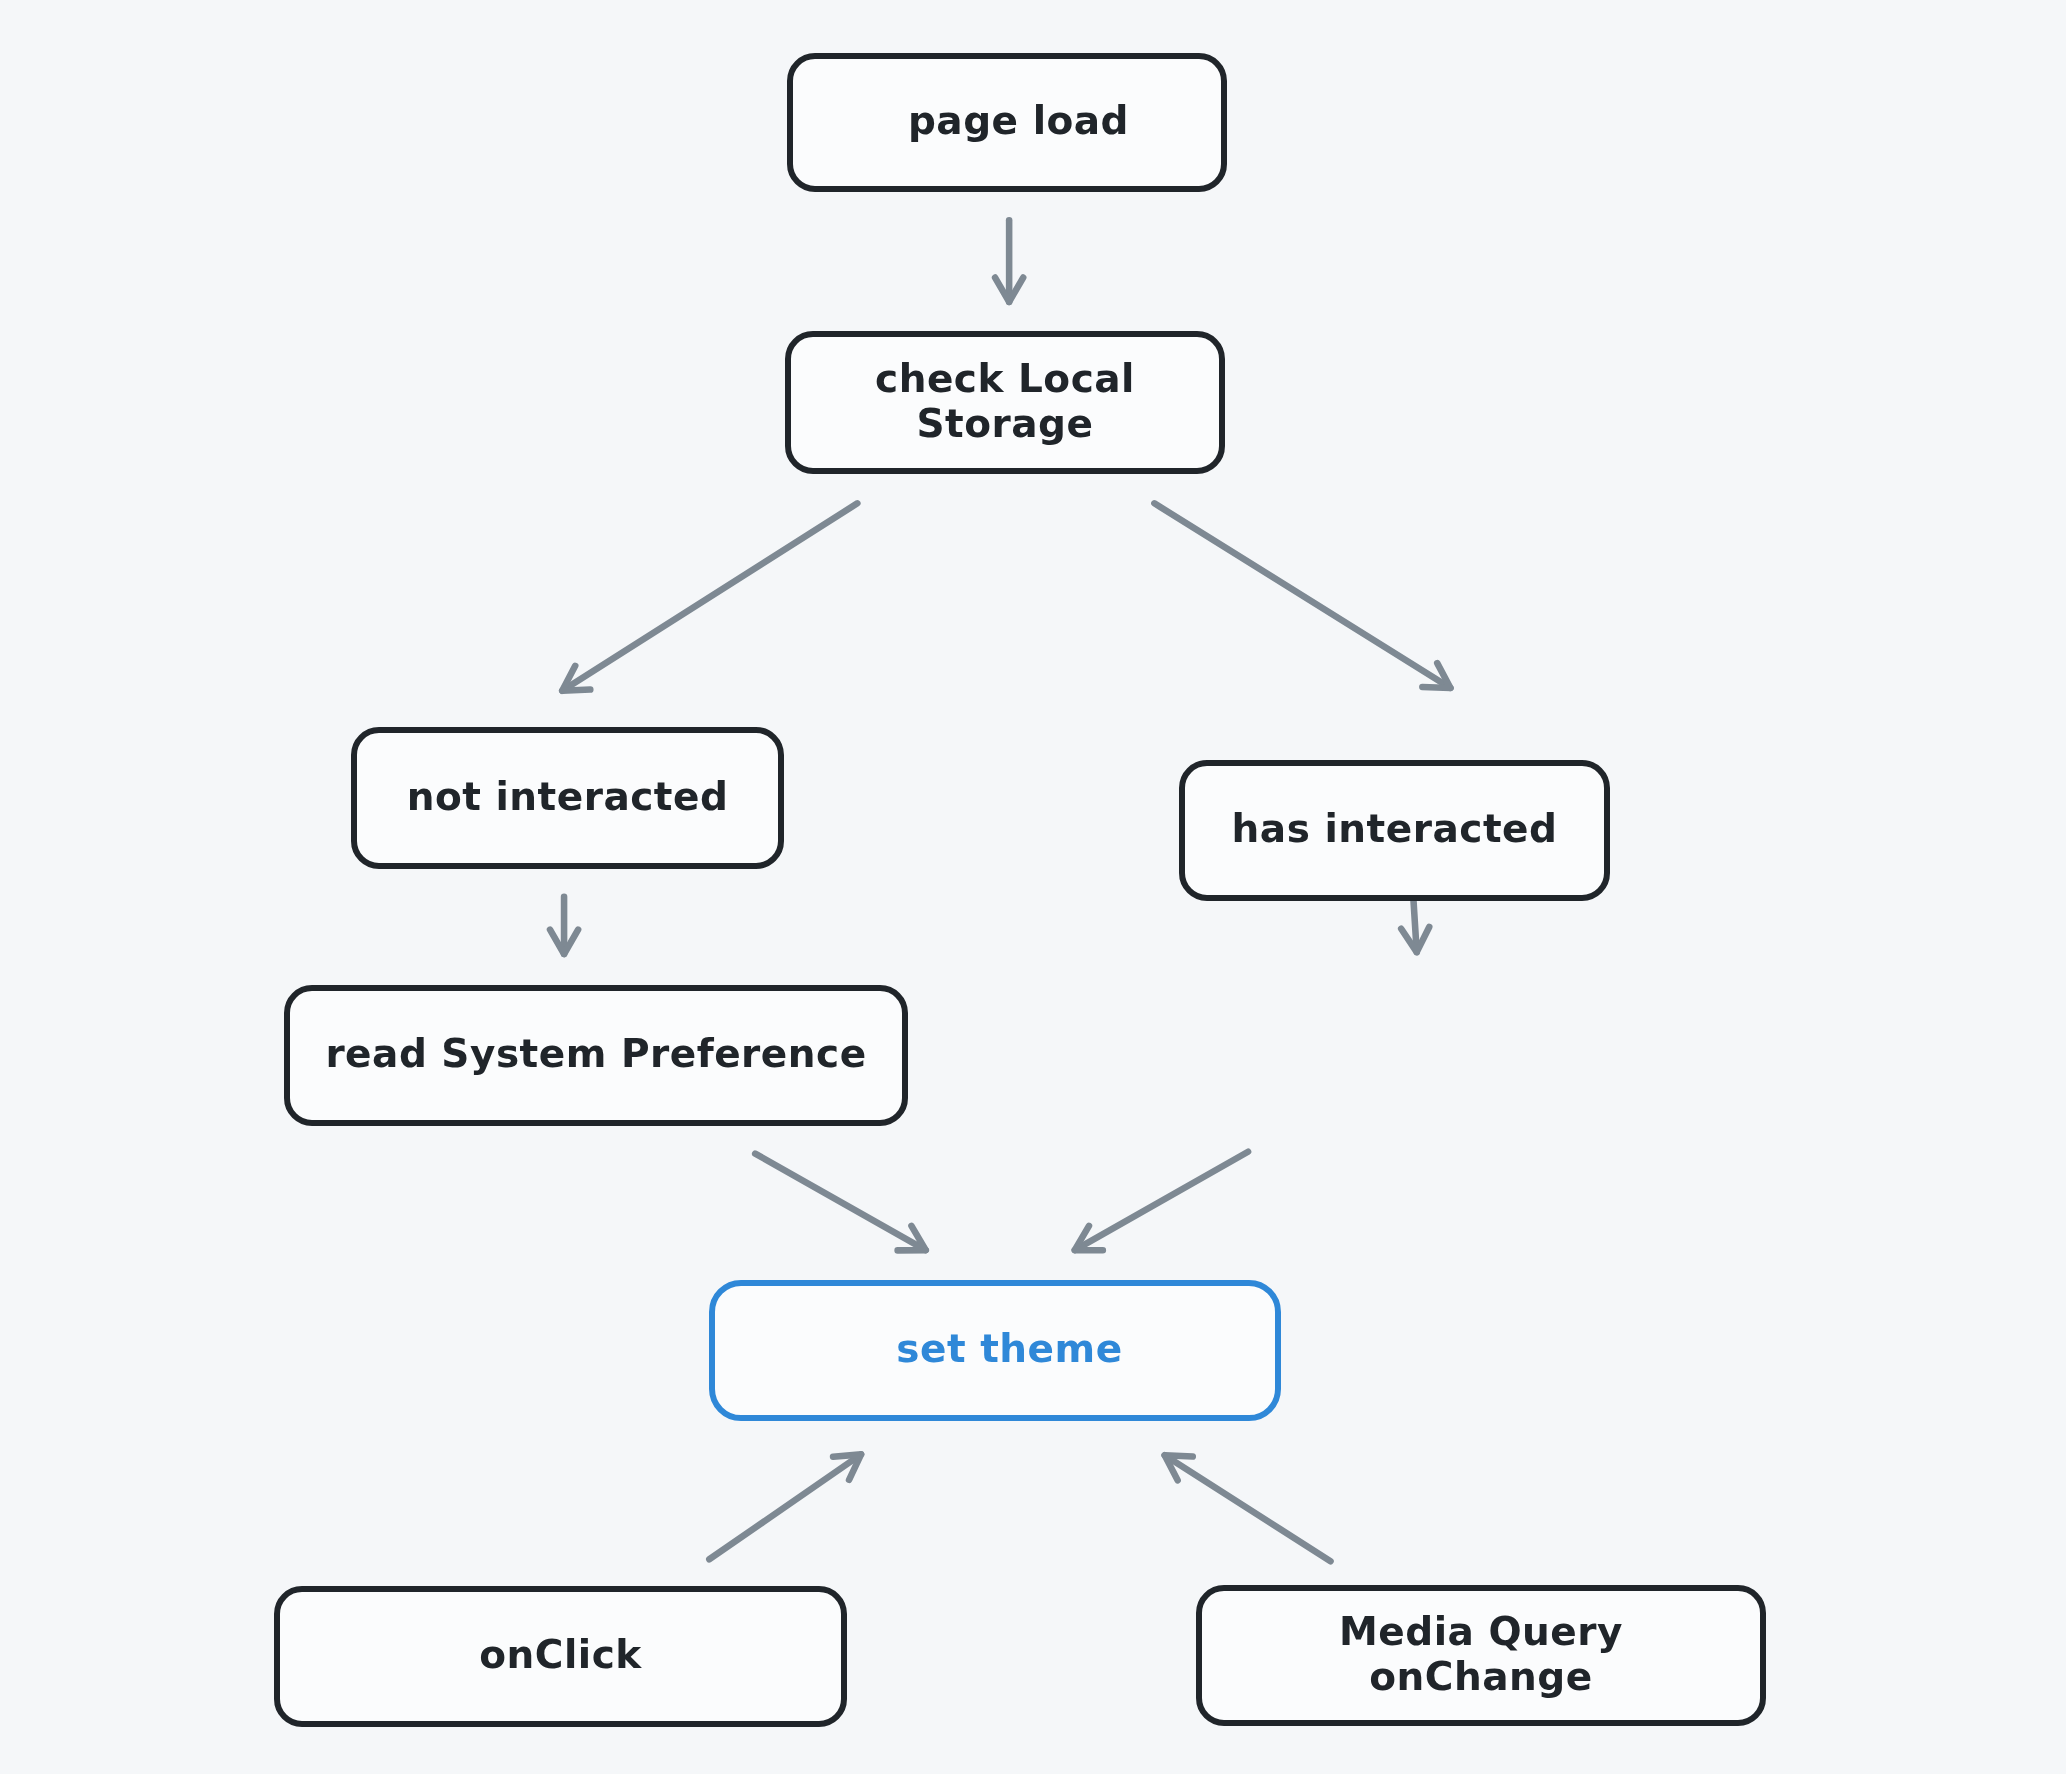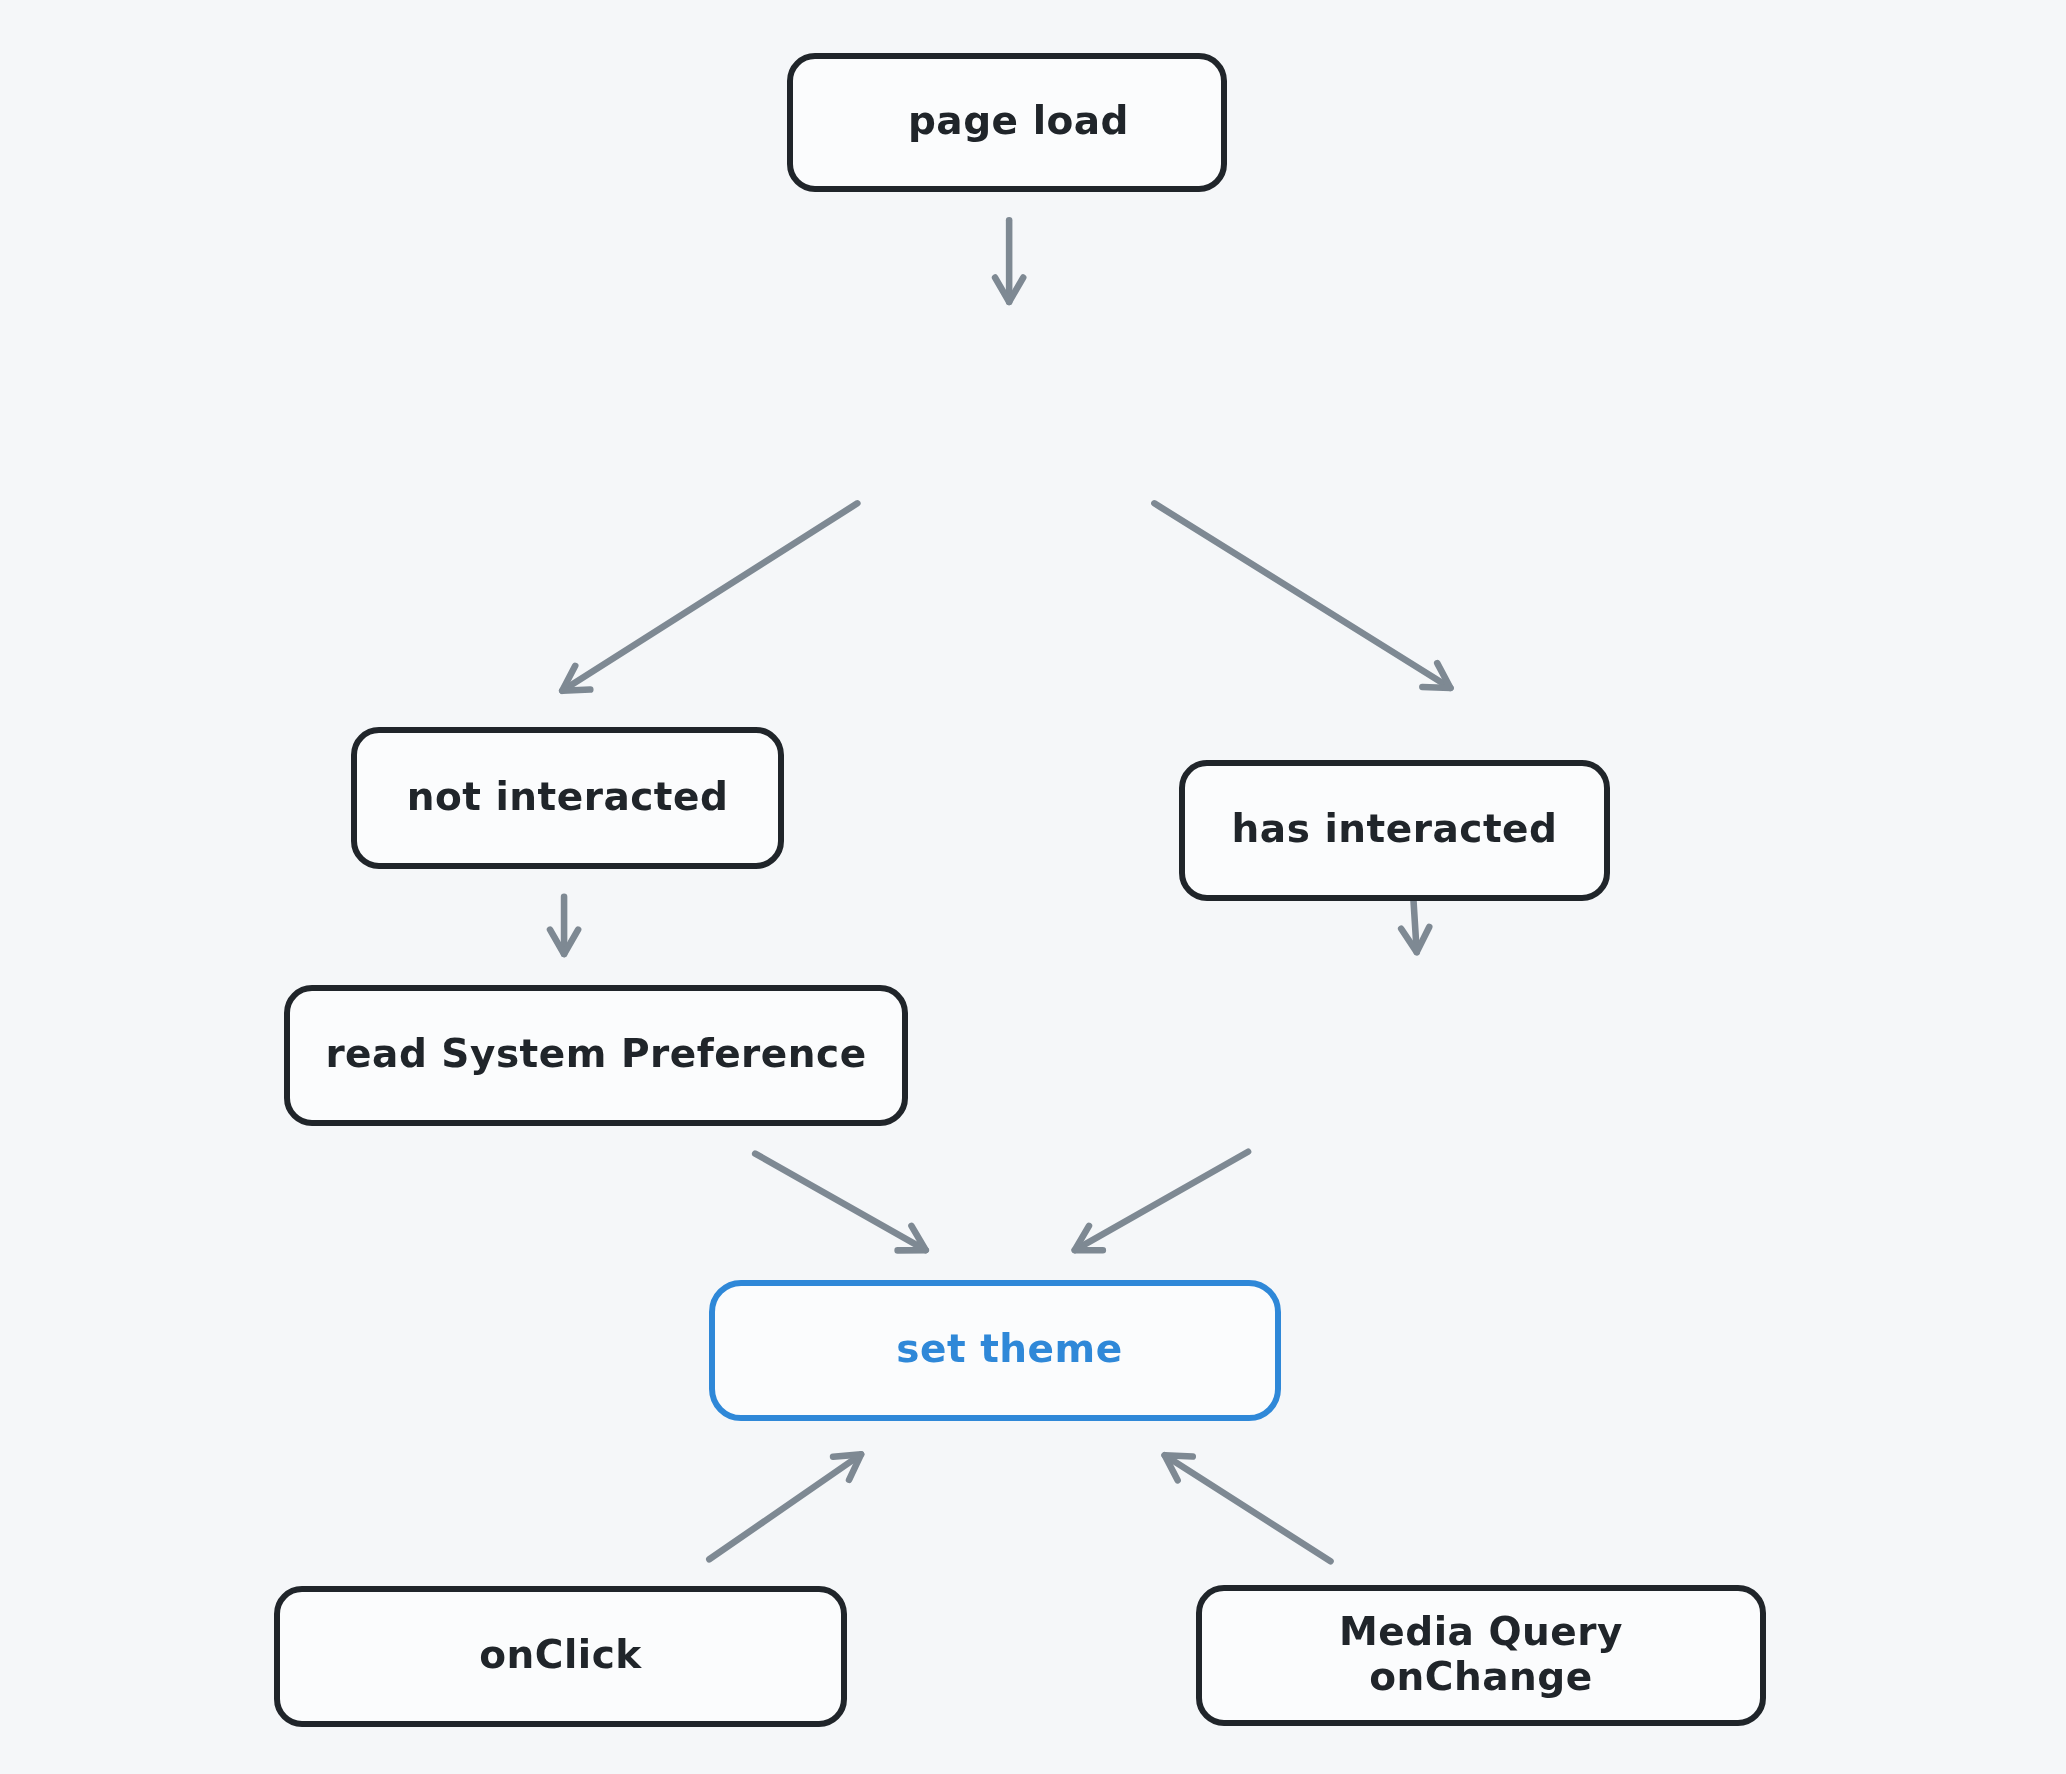--- a/index.html
+++ b/index.html
@@ -68,20 +68,23 @@
       <line x1="1332" y1="1229" x2="1147" y2="1334" marker-end="url(#arrowhead)"></line>
       <line x1="757" y1="1664" x2="919" y2="1552" marker-end="url(#arrowhead)"></line>
       <line x1="1420" y1="1666" x2="1243" y2="1553" marker-end="url(#arrowhead)"></line>
     </g>
   </svg>
 
   <div class="node" style="left:787px; top:53px; width:440px; height:139px;padding-left:23px;">
     <span class="label">page load</span>
   </div>
 
+  <div class="node" style="left:785px; top:331px; width:440px; height:143px;">
+    <span class="label">check Local Storage</span>
+  </div>
 
   <div class="node" style="left:351px; top:727px; width:433px; height:142px;">
     <span class="label">not interacted</span>
   </div>
 
   <div class="node" style="left:1179px; top:724px; width:431px; height:141px;margin-top:36px;">
     <span class="label">has interacted</span>
   </div>
 
   <div class="node" style="left:284px; top:985px; width:624px; height:141px;">

